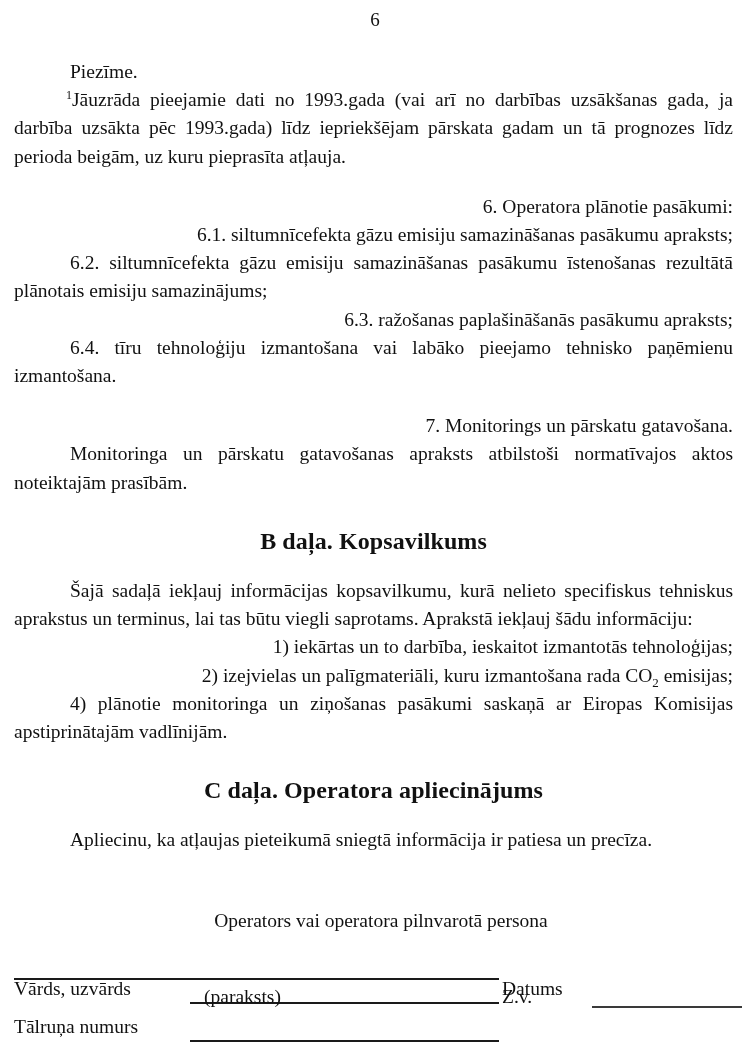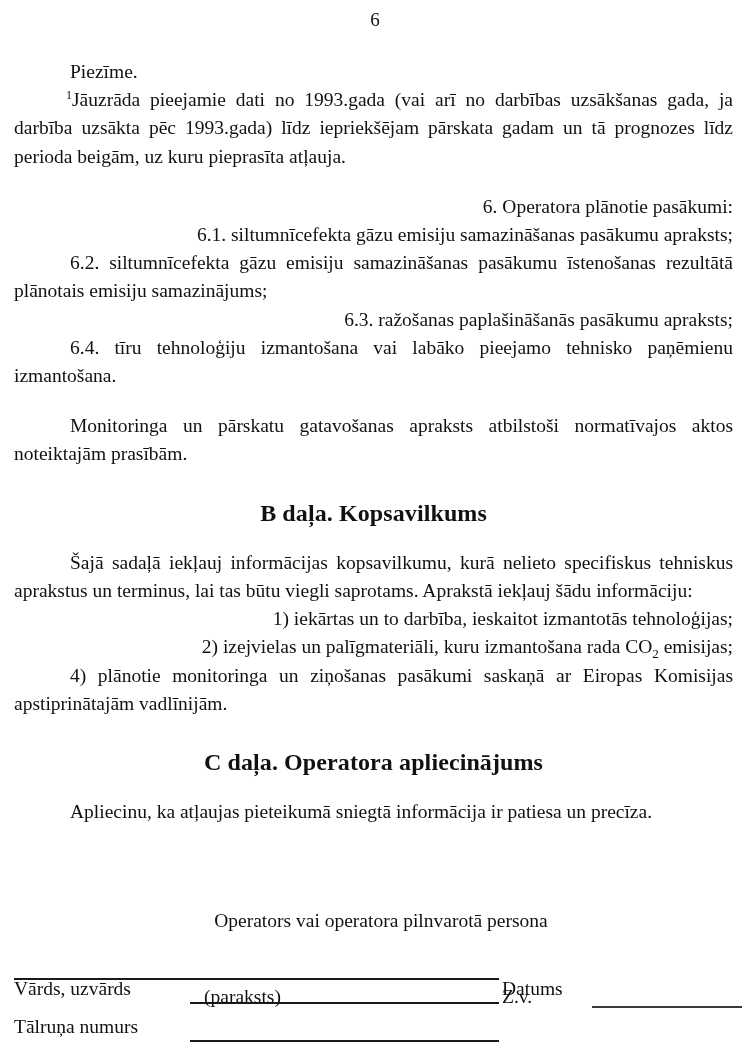--- a/index.html
+++ b/index.html
@@ -144,20 +144,21 @@
     <div class="spacer-md"></div>
 
     <p class="para last-left">6. Operatora plānotie pasākumi:</p>
     <p class="para last-left">6.1. siltumnīcefekta gāzu emisiju samazināšanas pasākumu apraksts;</p>
     <p class="para">6.2. siltumnīcefekta gāzu emisiju samazināšanas pasākumu īstenošanas rezultātā plānotais emisiju samazinājums;</p>
     <p class="para last-left">6.3. ražošanas paplašināšanās pasākumu apraksts;</p>
     <p class="para">6.4. tīru tehnoloģiju izmantošana vai labāko pieejamo tehnisko paņēmienu izmantošana.</p>
 
     <div class="spacer-md"></div>
 
+    <p class="para last-left">7. Monitorings un pārskatu gatavošana.</p>
     <p class="para">Monitoringa un pārskatu gatavošanas apraksts atbilstoši normatīvajos aktos noteiktajām prasībām.</p>
 
     <div class="spacer-lg"></div>
 
     <h2 class="section-heading">B daļa. Kopsavilkums</h2>
 
     <div class="spacer-md"></div>
 
     <p class="para">Šajā sadaļā iekļauj informācijas kopsavilkumu, kurā nelieto specifiskus tehniskus aprakstus un terminus, lai tas būtu viegli saprotams. Aprakstā iekļauj šādu informāciju:</p>
 

